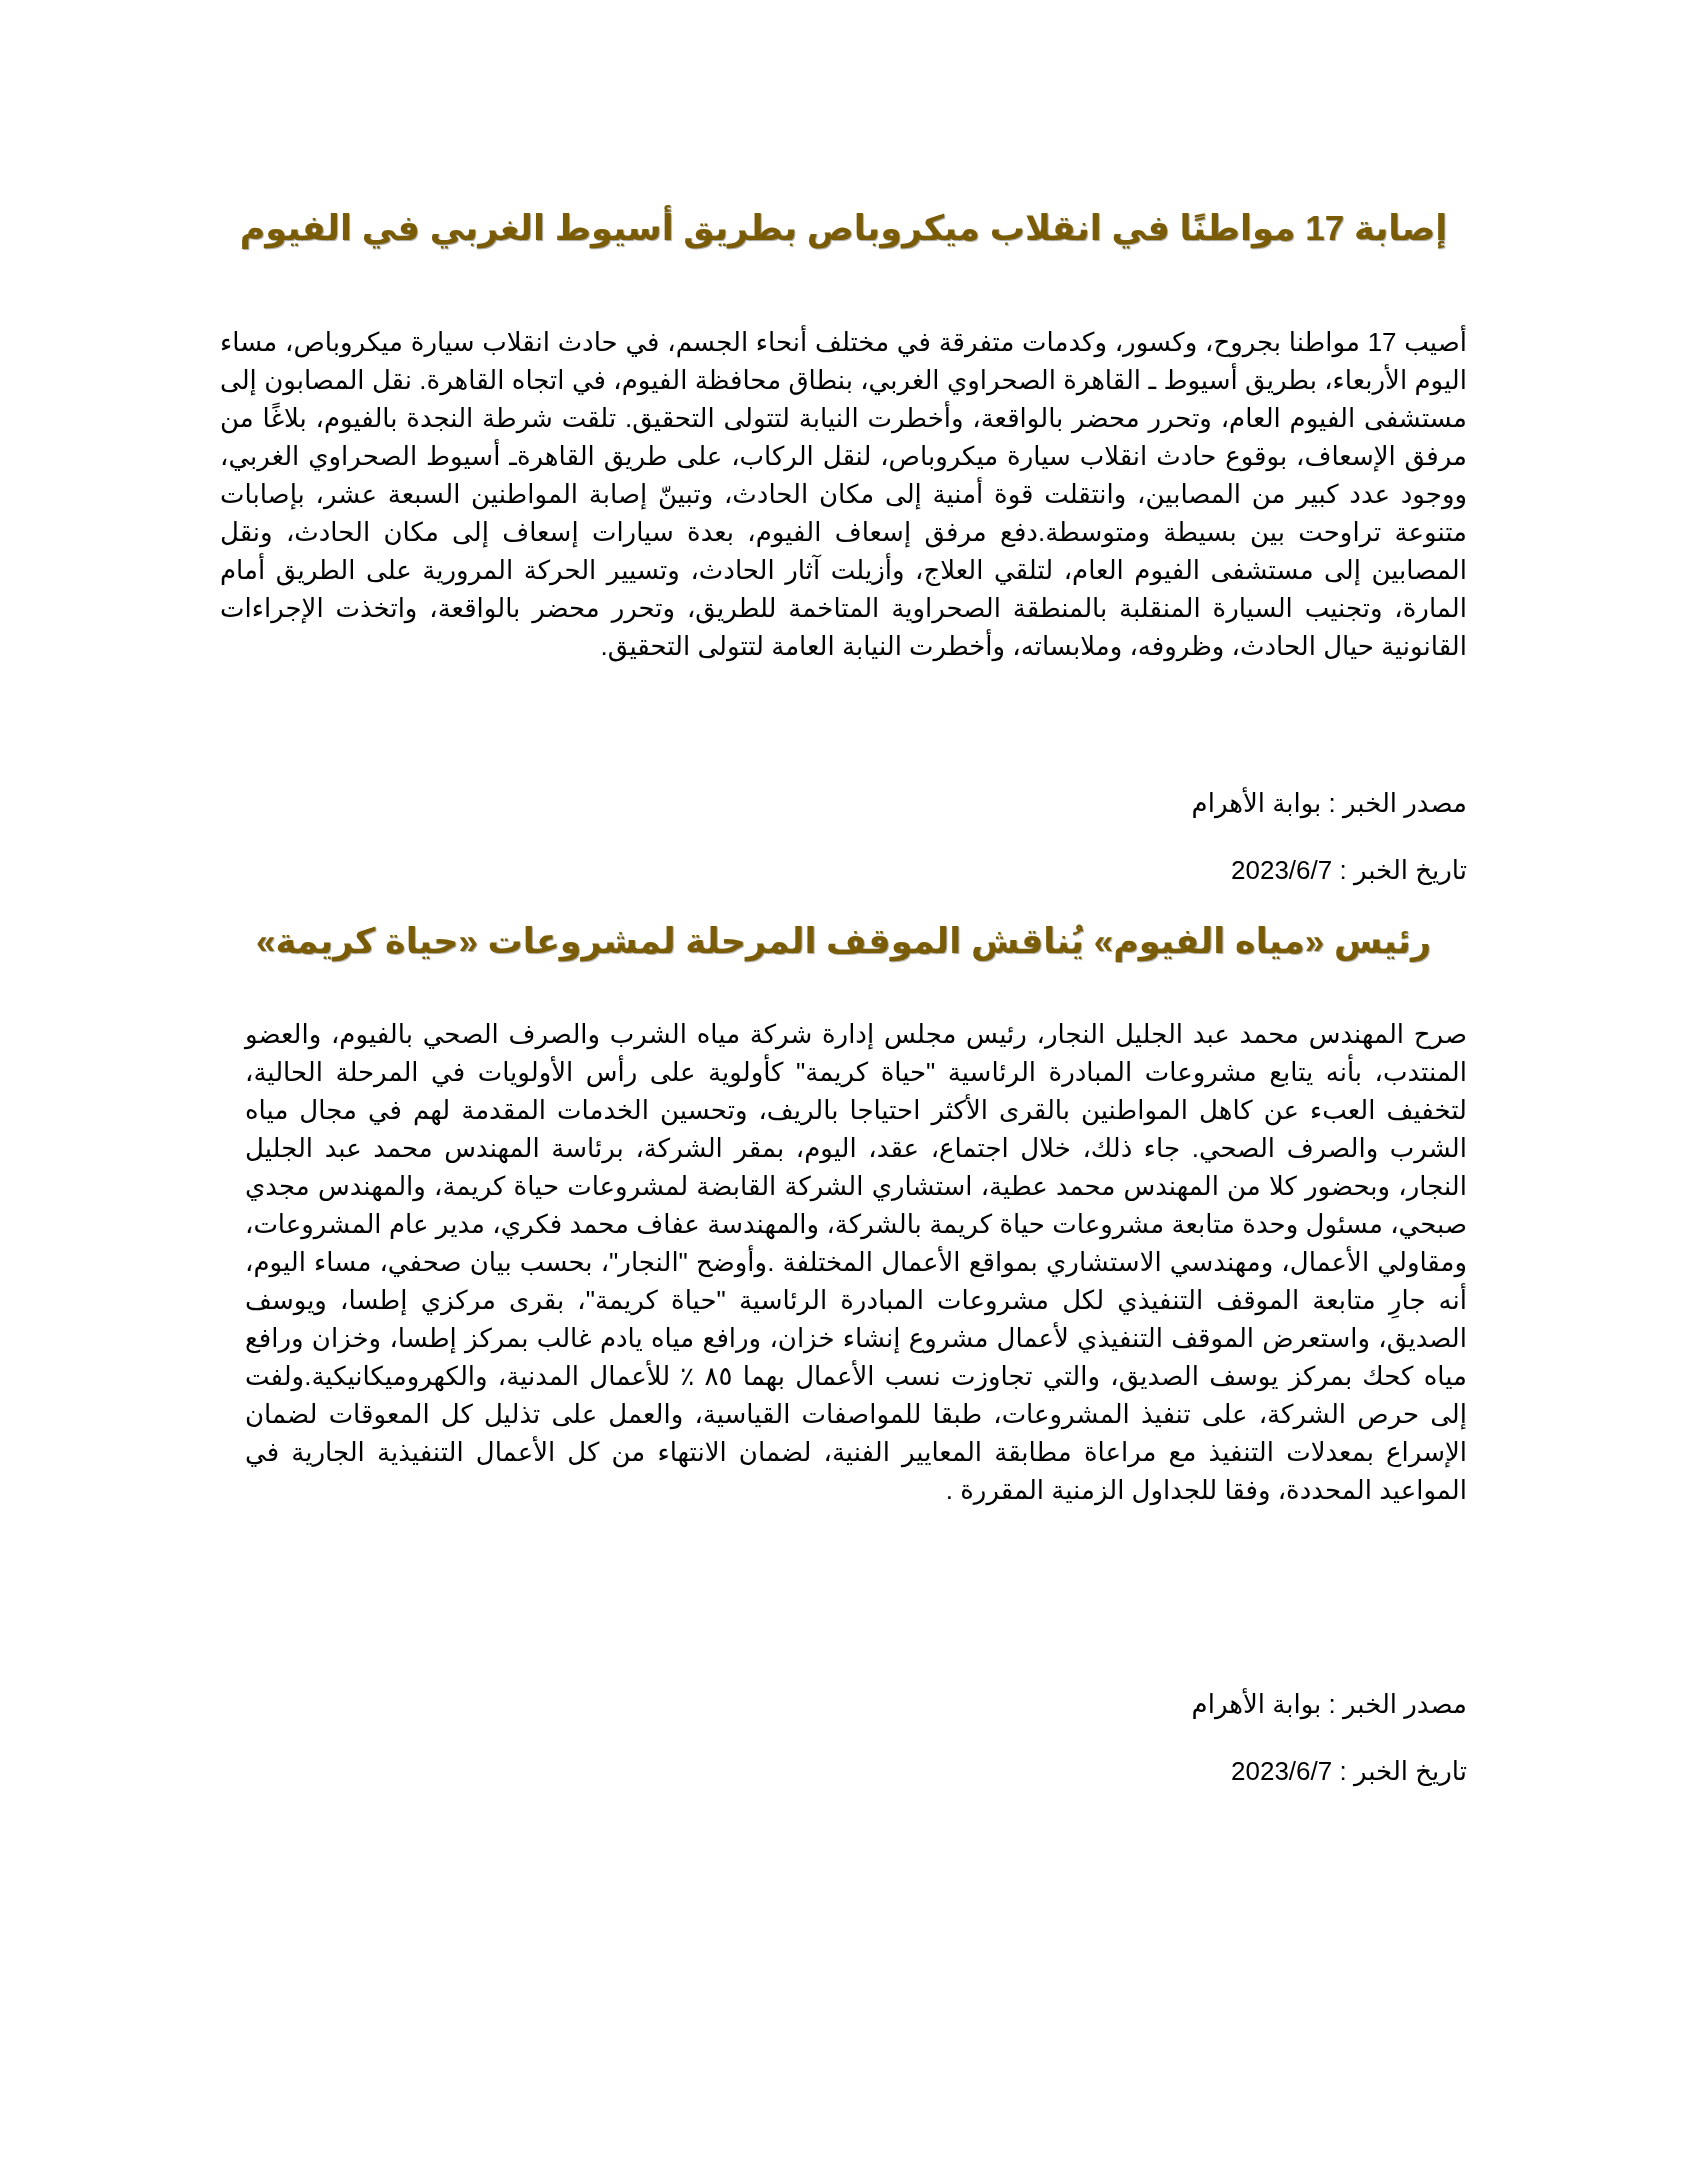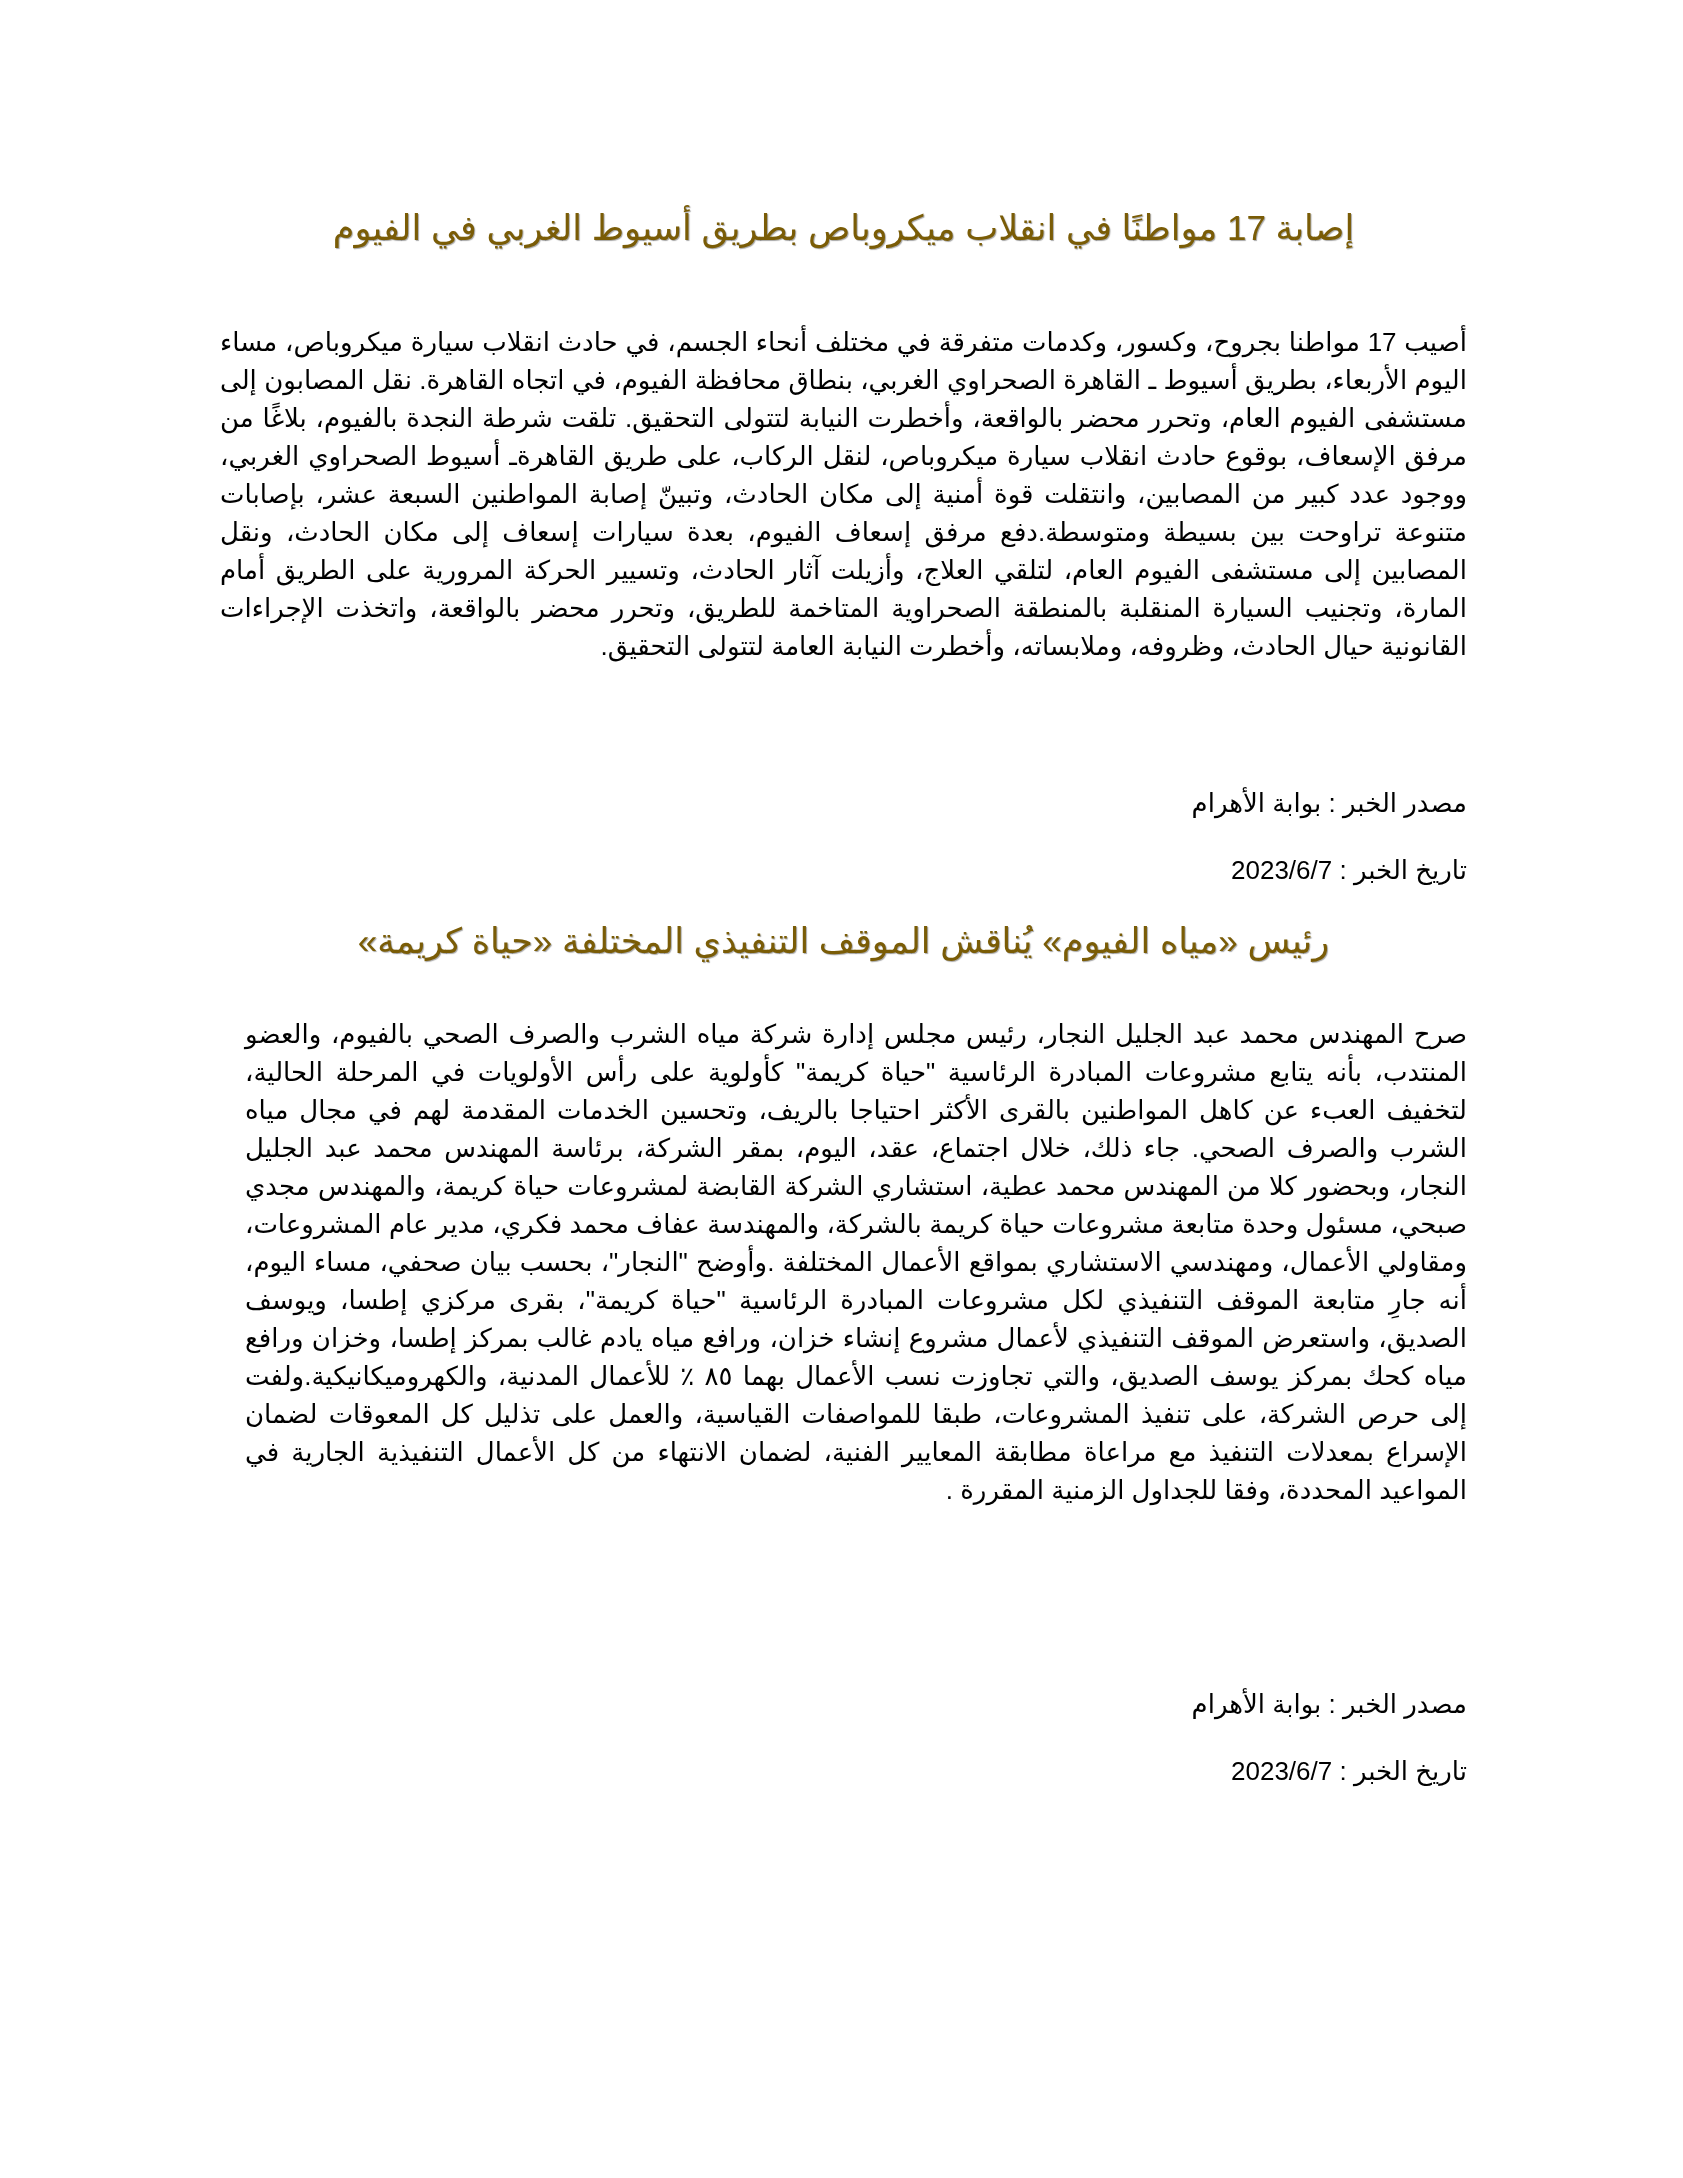--- a/index.html
+++ b/index.html
@@ -5,21 +5,21 @@
     html, body { margin: 0; padding: 0; background: #ffffff; }
     body { width: 1683px; height: 2178px; position: relative; overflow: hidden; }
     .page {
       position: absolute; left: 220px; top: 0; width: 1247px;
       direction: rtl;
       font-family: "Liberation Sans", "DejaVu Sans", sans-serif;
       color: #000000;
     }
     .headline {
       text-align: center;
-      font-weight: normal;
+      font-weight: bold;
       font-size: 35px;
       color: #7a5c06;
       margin: 0;
       line-height: 59px;
       text-shadow: 1px 1px 1px rgba(0,0,0,0.35);
     }
     .body-text {
       text-align: justify;
       text-align-last: right;
       font-size: 26px;
@@ -43,18 +43,18 @@
   </style>
 </head>
 <body>
 
 <div class="page">
   <h1 id="article-1-title" class="headline">إصابة 17 مواطنًا في انقلاب ميكروباص بطريق أسيوط الغربي في الفيوم</h1>
   <p id="article-1-body" class="body-text">أصيب 17 مواطنا بجروح، وكسور، وكدمات متفرقة في مختلف أنحاء الجسم، في حادث انقلاب سيارة ميكروباص، مساء اليوم الأربعاء، بطريق أسيوط ـ القاهرة الصحراوي الغربي، بنطاق محافظة الفيوم، في اتجاه القاهرة. نقل المصابون إلى مستشفى الفيوم العام، وتحرر محضر بالواقعة، وأخطرت النيابة لتتولى التحقيق. تلقت شرطة النجدة بالفيوم، بلاغًا من مرفق الإسعاف، بوقوع حادث انقلاب سيارة ميكروباص، لنقل الركاب، على طريق القاهرةـ أسيوط الصحراوي الغربي، ووجود عدد كبير من المصابين، وانتقلت قوة أمنية إلى مكان الحادث، وتبينّ إصابة المواطنين السبعة عشر، بإصابات متنوعة تراوحت بين بسيطة ومتوسطة.دفع مرفق إسعاف الفيوم، بعدة سيارات إسعاف إلى مكان الحادث، ونقل المصابين إلى مستشفى الفيوم العام، لتلقي العلاج، وأزيلت آثار الحادث، وتسيير الحركة المرورية على الطريق أمام المارة، وتجنيب السيارة المنقلبة بالمنطقة الصحراوية المتاخمة للطريق، وتحرر محضر بالواقعة، واتخذت الإجراءات القانونية حيال الحادث، وظروفه، وملابساته، وأخطرت النيابة العامة لتتولى التحقيق.</p>
   <p id="article-1-source" class="meta">مصدر الخبر : بوابة الأهرام</p>
   <p id="article-1-date" class="meta">تاريخ الخبر : 2023/6/7</p>
 
-  <h1 id="article-2-title" class="headline">رئيس «مياه الفيوم» يُناقش الموقف التنفيذي المختلفة «حياة كريمة»</h1>
+  <h1 id="article-2-title" class="headline">رئيس «مياه الفيوم» يُناقش الموقف المرحلة لمشروعات «حياة كريمة»</h1>
   <p id="article-2-body" class="body-text">صرح المهندس محمد عبد الجليل النجار، رئيس مجلس إدارة شركة مياه الشرب والصرف الصحي بالفيوم، والعضو المنتدب، بأنه يتابع مشروعات المبادرة الرئاسية "حياة كريمة" كأولوية على رأس الأولويات في المرحلة الحالية، لتخفيف العبء عن كاهل المواطنين بالقرى الأكثر احتياجا بالريف، وتحسين الخدمات المقدمة لهم في مجال مياه الشرب والصرف الصحي. جاء ذلك، خلال اجتماع، عقد، اليوم، بمقر الشركة، برئاسة المهندس محمد عبد الجليل النجار، وبحضور كلا من المهندس محمد عطية، استشاري الشركة القابضة لمشروعات حياة كريمة، والمهندس مجدي صبحي، مسئول وحدة متابعة مشروعات حياة كريمة بالشركة، والمهندسة عفاف محمد فكري، مدير عام المشروعات، ومقاولي الأعمال، ومهندسي الاستشاري بمواقع الأعمال المختلفة .وأوضح "النجار"، بحسب بيان صحفي، مساء اليوم، أنه جارِ متابعة الموقف التنفيذي لكل مشروعات المبادرة الرئاسية "حياة كريمة"، بقرى مركزي إطسا، ويوسف الصديق، واستعرض الموقف التنفيذي لأعمال مشروع إنشاء خزان، ورافع مياه يادم غالب بمركز إطسا، وخزان ورافع مياه كحك بمركز يوسف الصديق، والتي تجاوزت نسب الأعمال بهما ٨٥ ٪ للأعمال المدنية، والكهروميكانيكية.ولفت إلى حرص الشركة، على تنفيذ المشروعات، طبقا للمواصفات القياسية، والعمل على تذليل كل المعوقات لضمان الإسراع بمعدلات التنفيذ مع مراعاة مطابقة المعايير الفنية، لضمان الانتهاء من كل الأعمال التنفيذية الجارية في المواعيد المحددة، وفقا للجداول الزمنية المقررة .</p>
   <p id="article-2-source" class="meta">مصدر الخبر : بوابة الأهرام</p>
   <p id="article-2-date" class="meta">تاريخ الخبر : 2023/6/7</p>
 </div>
 
 
 </body></html>

